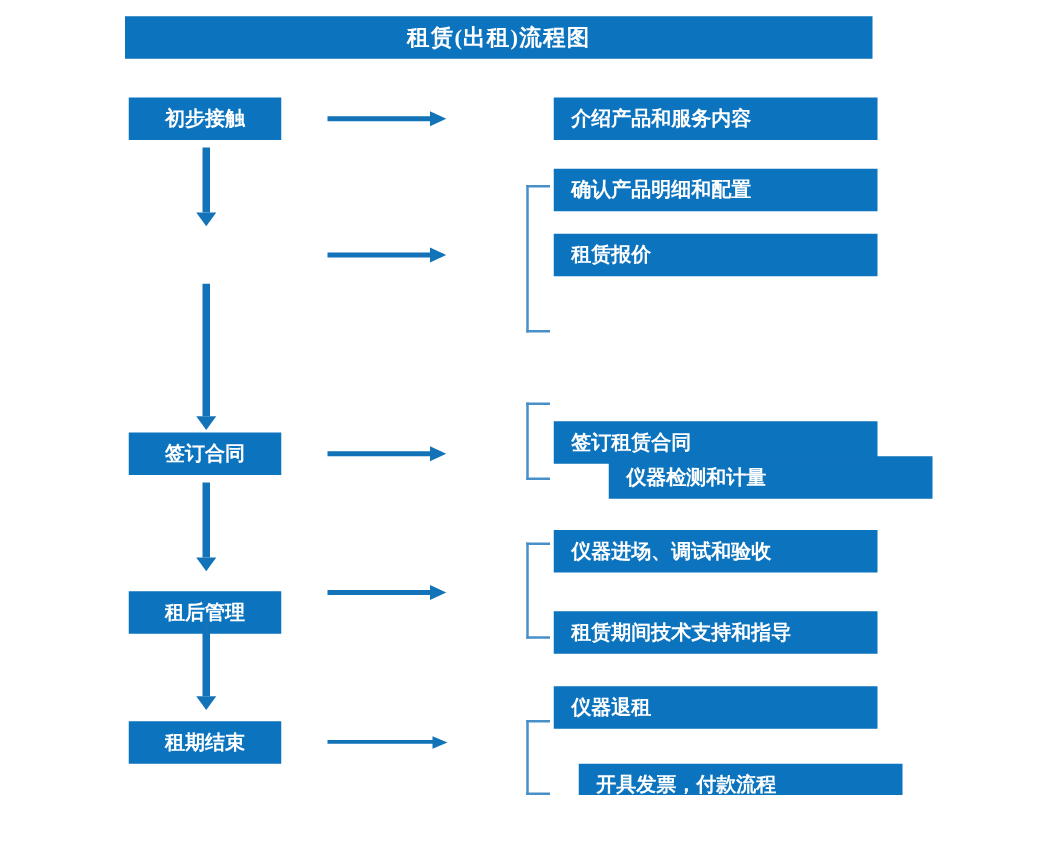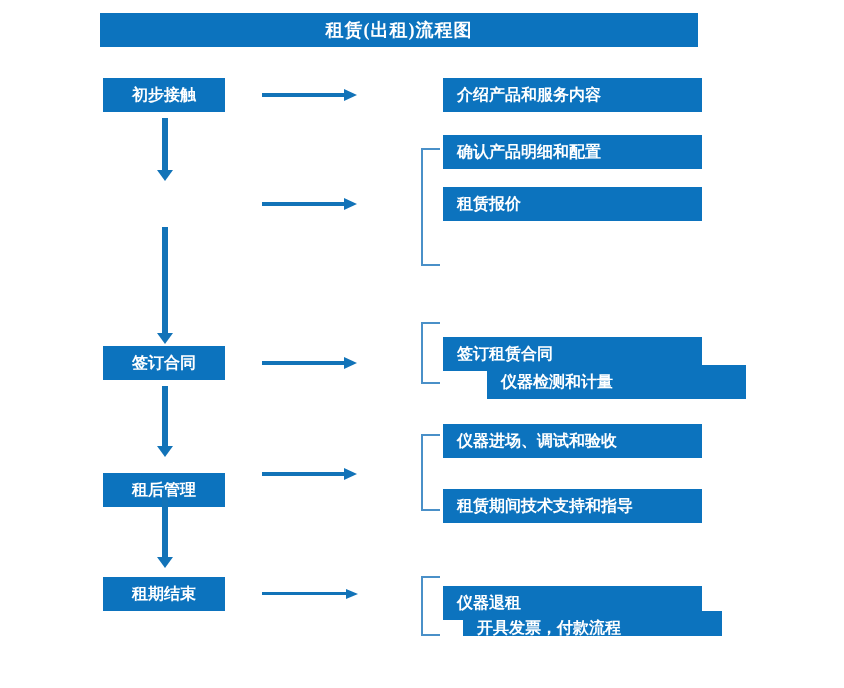--- a/index.html
+++ b/index.html
@@ -196,16 +196,16 @@
 
   <div class="node left" style="top:577px;">租期结束</div>
 
   <div class="h-arrow thin" style="top:587px;">
     <div class="shaft"></div>
     <div class="head"></div>
   </div>
 
   <div class="bracket" style="top:576px; height:60px;"></div>
 
-  <div class="node right" style="top:586px;">仪器退租</div>
+  <div class="node right" style="top:549px;">仪器退租</div>
   <div class="node right" style="top:611px;margin-left:20px;">开具发票，付款流程</div>
 
 </div>
 
 </body></html>

